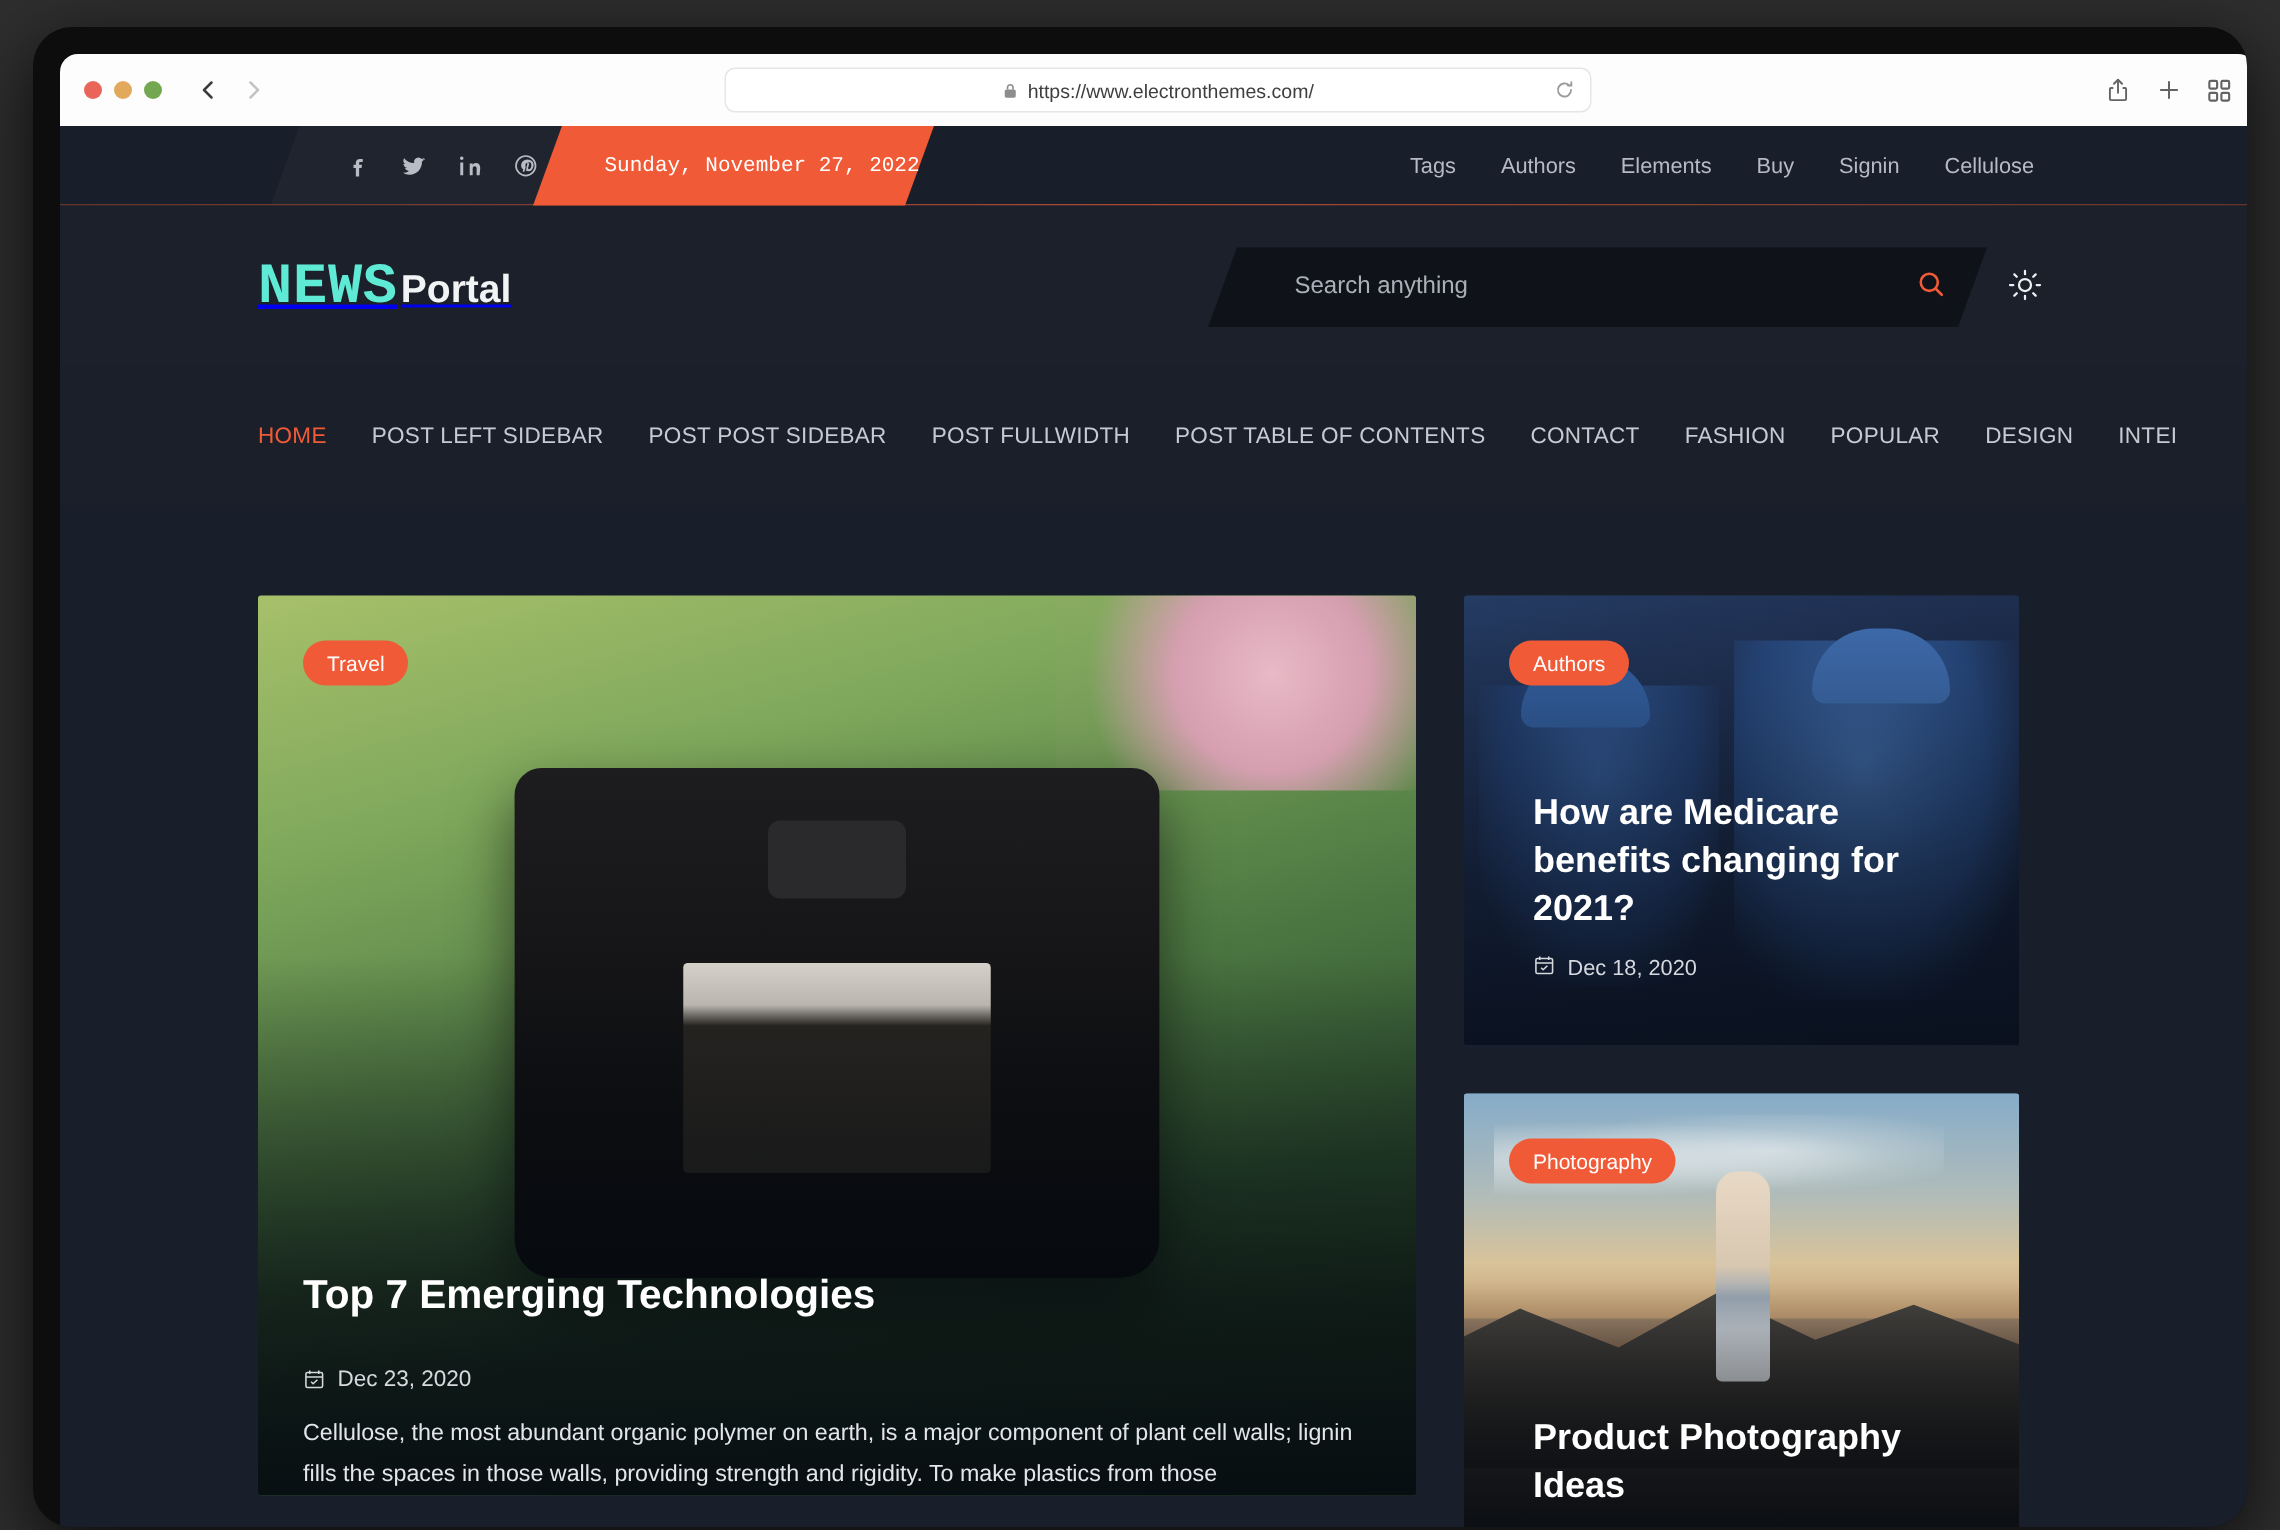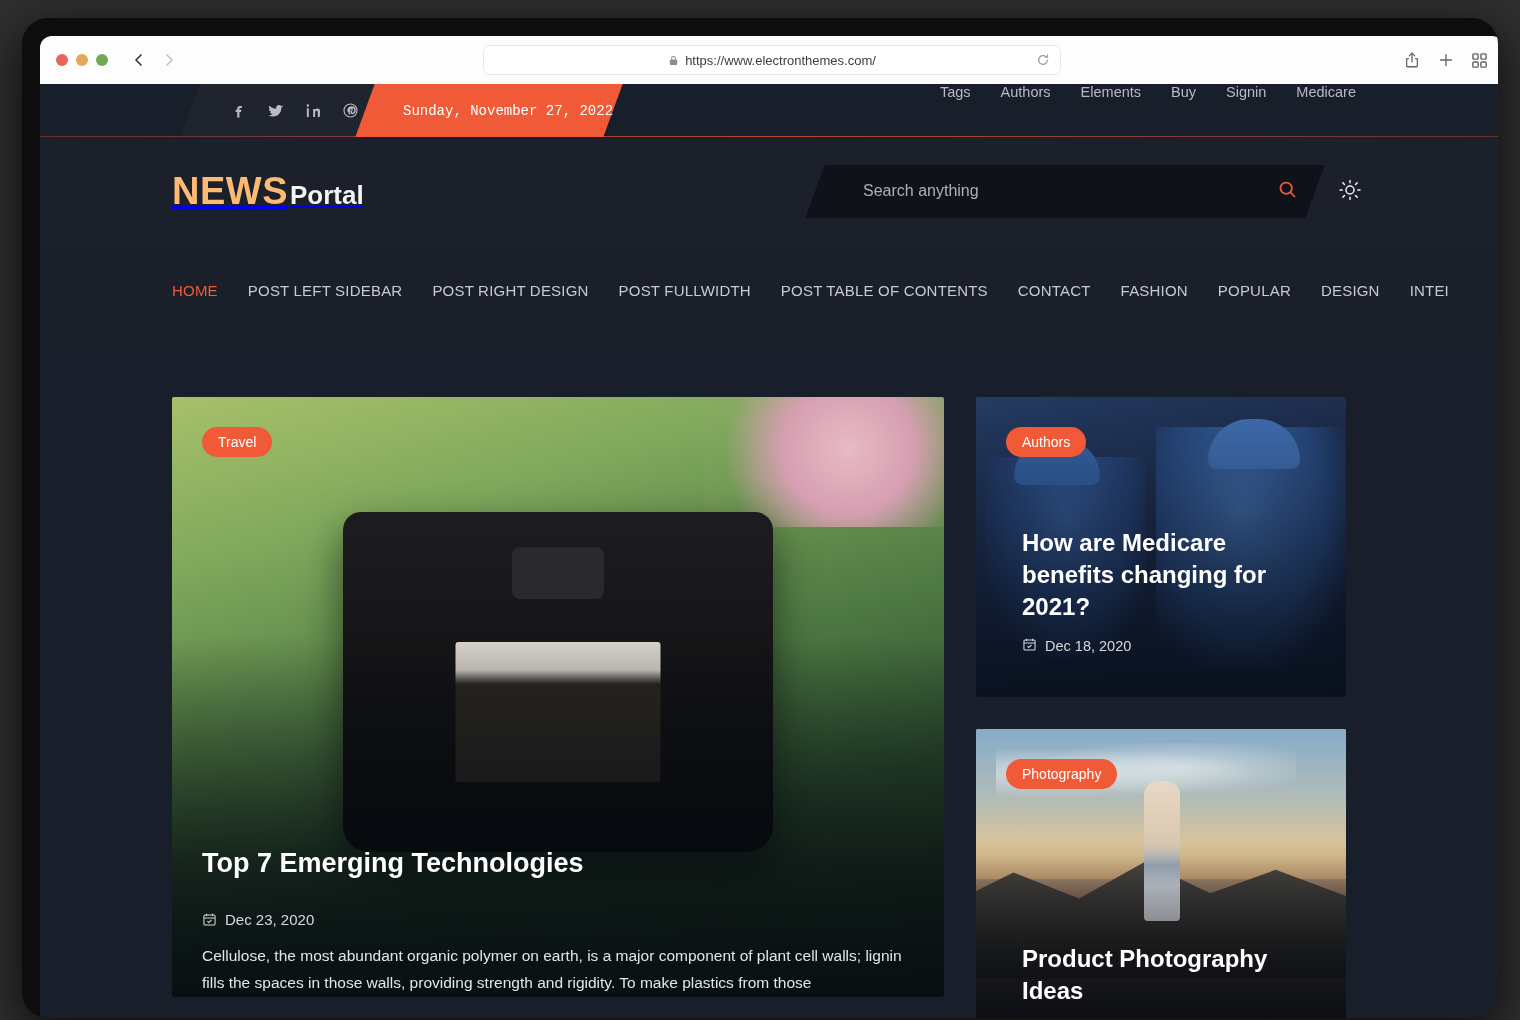--- a/index.html
+++ b/index.html
@@ -158,20 +158,21 @@
     white-space: nowrap;
     font-family: Liberation Mono, monospace;
   }
 
   .topnav {
     position: absolute;
     right: 148px;
     top: 0;
     height: 53px;
     display: flex;
+    align-items: center;
     gap: 30px;
   }
   .topnav a {
     color: #b6bac4;
     font-size: 14.5px;
     text-decoration: none;
     white-space: nowrap;
   }
 
   
@@ -182,21 +183,21 @@
     align-items: center;
     position: relative;
   }
   .logo {
     position: absolute;
     left: 132px;
     display: flex;
     align-items: baseline;
     font-weight: bold;
   }
-  .logo .news { color: #fdba74; font-size: 38px; letter-spacing: .5px; }
+  .logo .news { color: #5eead4; font-size: 38px; letter-spacing: .5px; font-family: Liberation Mono, monospace; }
   .logo .portal { color: #f2f3f5; font-size: 26px; margin-left: 2px; }
 
   .searchwrap {
     position: absolute;
     left: 775px;
     width: 500px;
     height: 53px;
   }
   .searchskew {
     position: absolute;
@@ -537,21 +538,21 @@
 
           <div class="datebar"></div>
           <div class="datetext">Sunday, November 27, 2022</div>
 
           <nav class="topnav">
             <a href="#">Tags</a>
             <a href="#">Authors</a>
             <a href="#">Elements</a>
             <a href="#">Buy</a>
             <a href="#">Signin</a>
-            <a href="#">Medicare</a>
+            <a href="#">Cellulose</a>
           </nav>
         </div>
 
         <div class="header">
           <a href="#" class="logo">
             <span class="news">NEWS</span>
             <span class="portal">Portal</span>
           </a>
 
           <div class="searchwrap">
@@ -575,21 +576,21 @@
                   <circle cx="12" cy="12" r="4"></circle>
                   <path d="M12 2.6v2.2M12 19.2v2.2M4.2 12H2M22 12h-2.2M6.5 6.5L4.9 4.9M19.1 19.1l-1.6-1.6M17.5 6.5l1.6-1.6M4.9 19.1l1.6-1.6"></path>
                 </svg>
             </span>
           </button>
         </div>
 
         <nav class="mainnav">
           <a href="#" class="active">HOME</a>
           <a href="#">POST LEFT SIDEBAR</a>
-          <a href="#">POST RIGHT DESIGN</a>
+          <a href="#">POST POST SIDEBAR</a>
           <a href="#">POST FULLWIDTH</a>
           <a href="#">POST TABLE OF CONTENTS</a>
           <a href="#">CONTACT</a>
           <a href="#">FASHION</a>
           <a href="#">POPULAR</a>
           <a href="#">DESIGN</a>
           <a href="#">INTEI</a>
         </nav>
 
         <div class="content">

